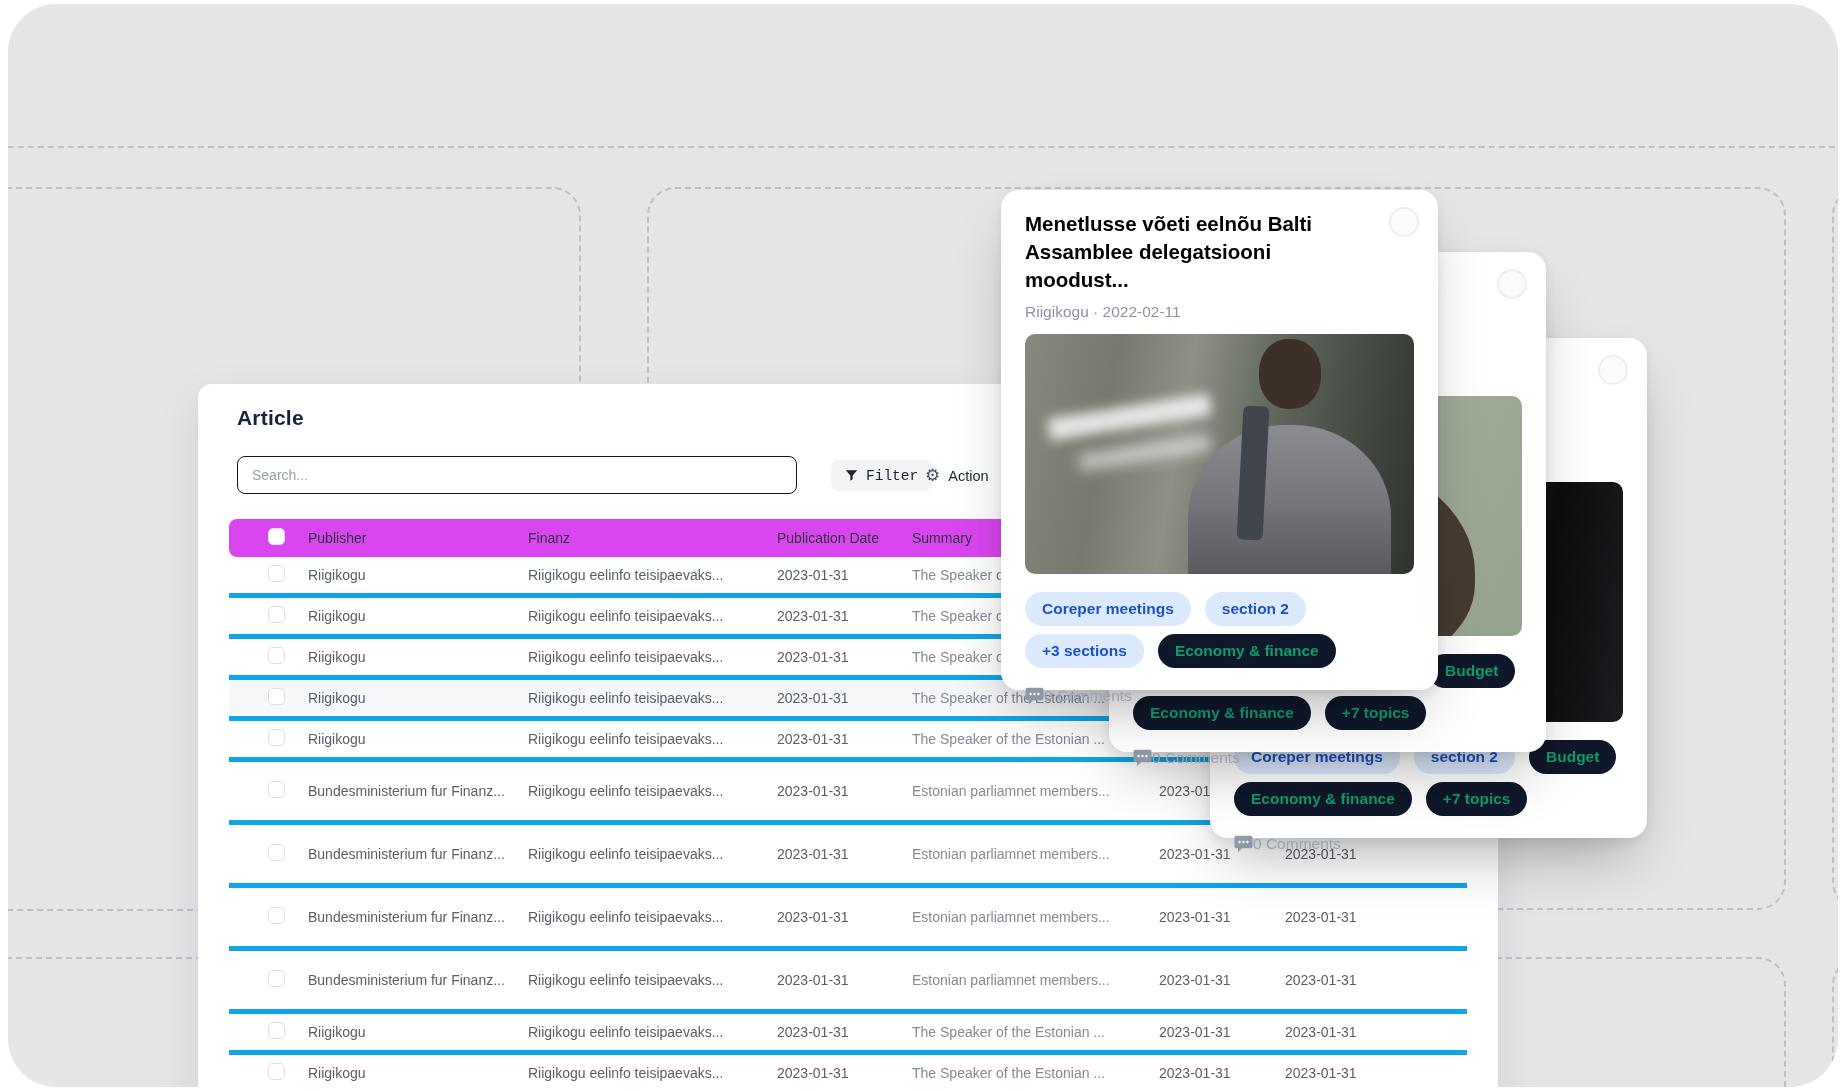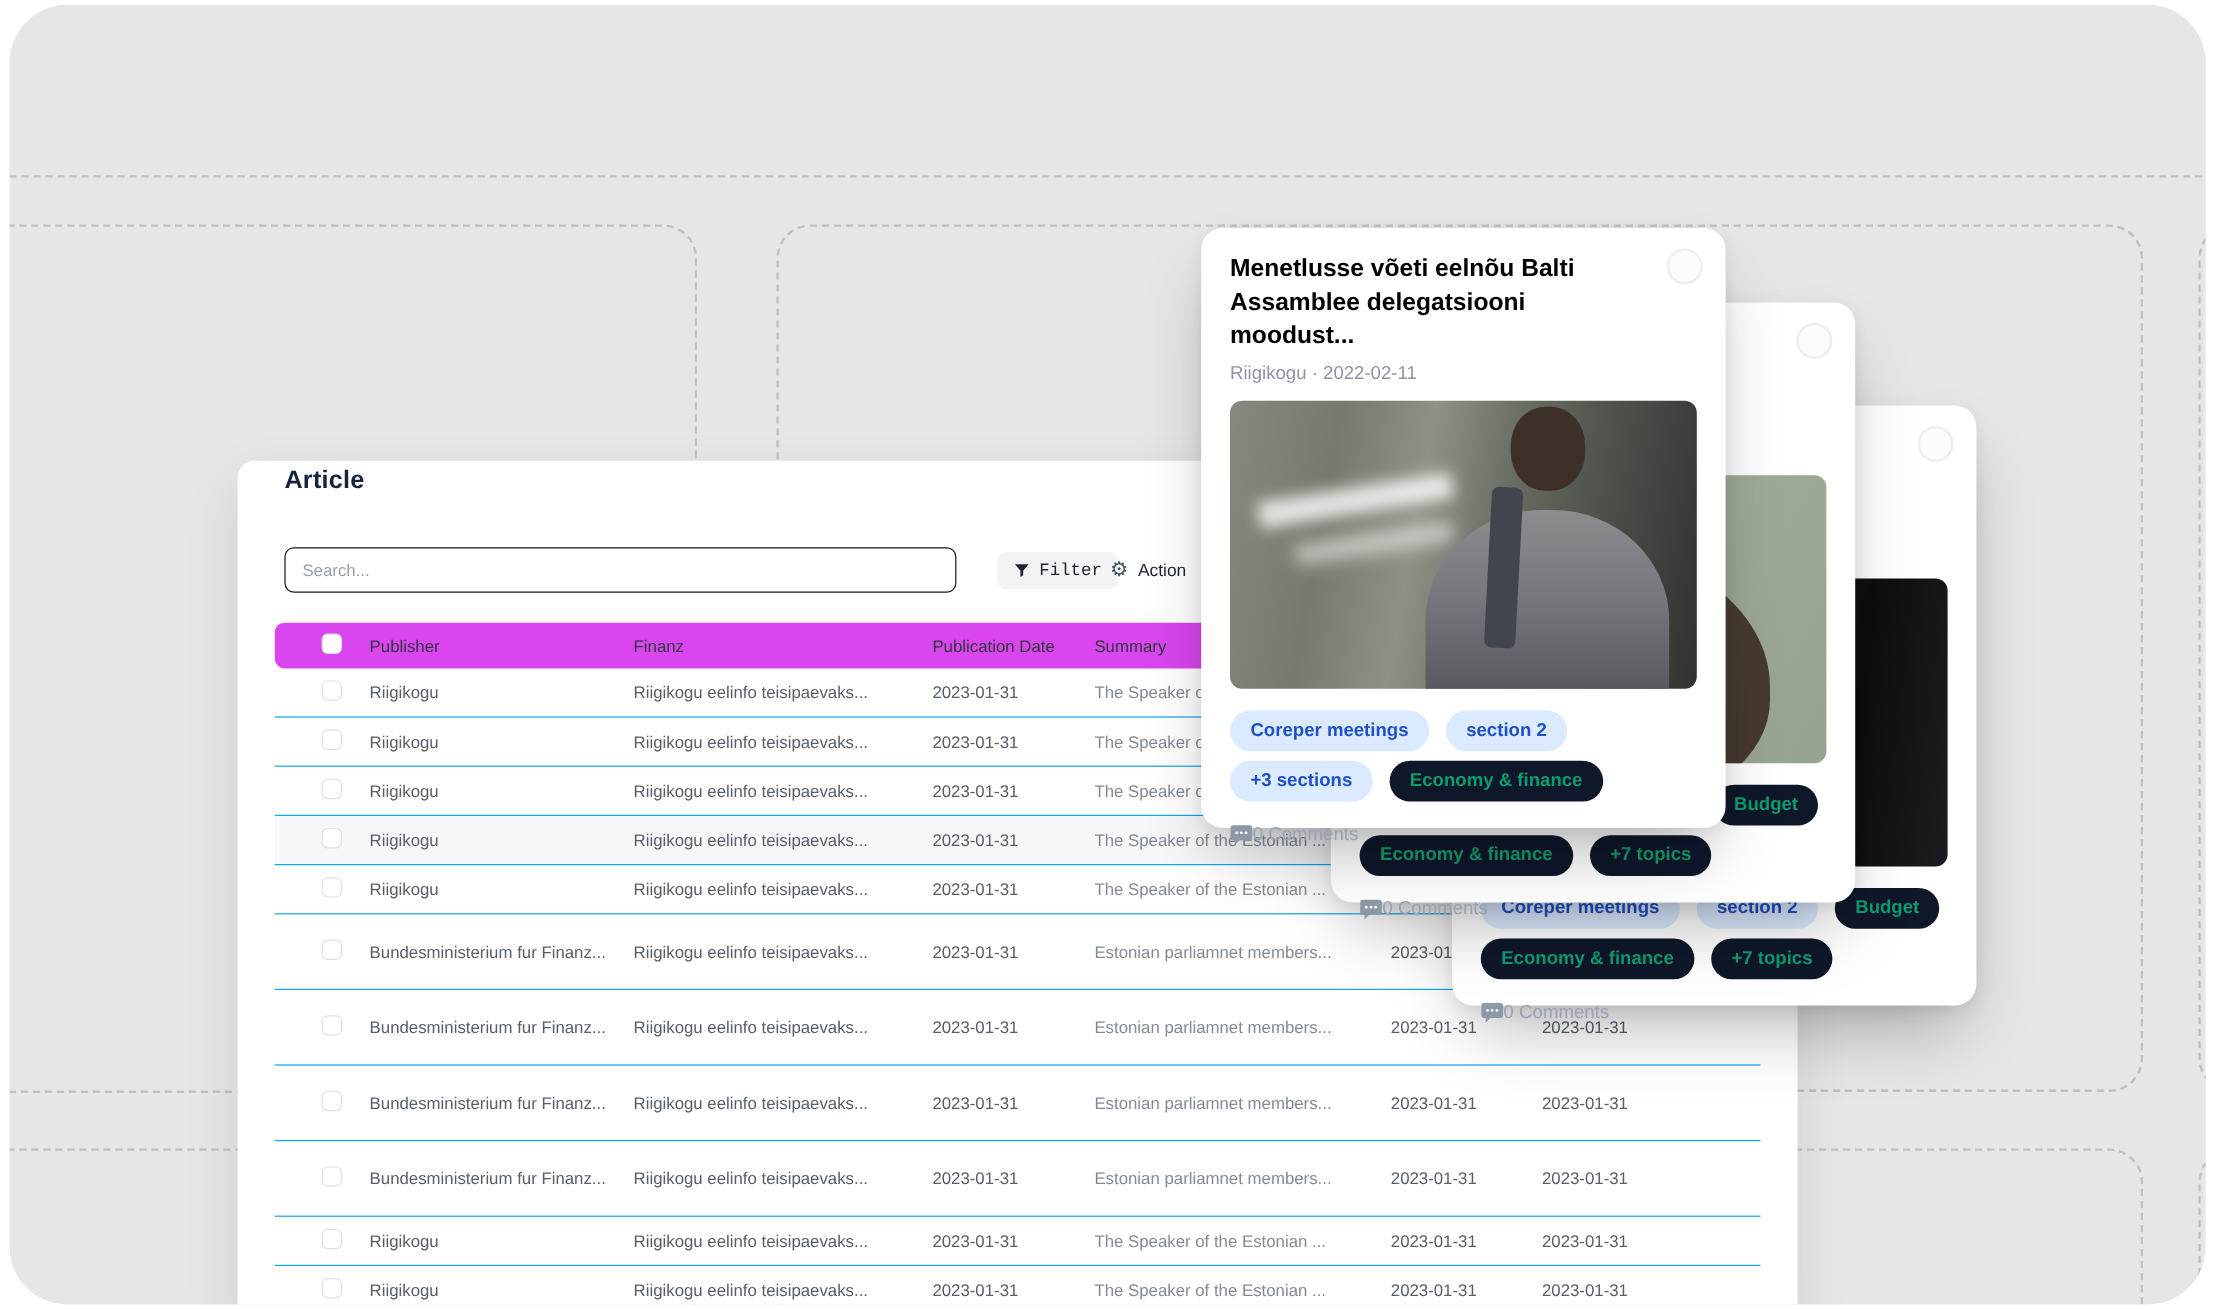--- a/index.html
+++ b/index.html
@@ -8,21 +8,21 @@
 
   
   .canvas { position:absolute; left:8px; top:4px; width:1830px; height:1083px;
             background:#e6e6e9; border-radius:48px; overflow:hidden; }
   .dash { position:absolute; border:2px dashed #bfbfc6; border-radius:28px; }
 
   
   .panel { position:absolute; left:190px; top:380px; width:1300px; height:716px;
            background:#fff; border-radius:14px;
            box-shadow:0 18px 45px rgba(15,23,42,.10); }
-  .panel-title { position:absolute; left:39px; top:5px; font-size:21px; font-weight:700;
+  .panel-title { position:absolute; left:39px; top:22px; font-size:21px; font-weight:700;
                  color:#15233c; letter-spacing:.2px; }
   .search-box { position:absolute; left:39px; top:72px; width:560px; height:38px;
                 border:1px solid #0f172a; border-radius:8px; background:#fff;
                 font-size:14px; color:#394150; padding:0 14px; outline:none; }
   .search-box::placeholder { color:#99a1ac; }
   .btn-filter { position:absolute; left:633px; top:76px; height:31px; display:flex;
                 align-items:center; gap:8px; background:#f1f3f5; border:none;
                 border-radius:8px; padding:0 14px; font-size:14.5px; font-weight:500;
                 color:#1b2430; cursor:pointer; font-family:Liberation Mono, monospace; }
   .btn-action { position:absolute; left:727px; top:76px; height:31px; display:flex;
@@ -32,21 +32,21 @@
   .gear { font-family:"DejaVu Sans", sans-serif; font-size:17px; color:#4a5460; line-height:1; }
 
   
   .thead { position:absolute; left:31px; top:135px; width:1238px; height:38px;
            background:#d946ef; border-radius:8px; }
   .trow, .thead-row { display:grid;
            grid-template-columns:40px 220px 249px 135px 247px 126px 1fr;
            padding-left:39px; align-items:center; }
   .thead-row { height:38px; font-size:14px; font-weight:500; color:#2e353d; padding-left:8px; }
   .tbody { position:absolute; left:31px; top:173px; width:1238px; }
-  .trow { border-bottom:1px solid #0ea5e9; font-size:14px; color:#565e68; }
+  .trow { border-bottom:5px solid #0ea5e9; font-size:14px; color:#565e68; }
   .trow.h41 { height:41px; } .trow.h63 { height:63px; }
   .trow.hl { background:#f6f7f9; }
   .cell-pub { padding-right:18px; line-height:1.3; }
   .cell-sum { color:#828b95; }
   .checkbox { width:17px; height:17px; border:1.5px solid #dde1e6; border-radius:5px;
               background:#fff; }
 
   
   .card { position:absolute; width:437px; height:500px; background:#fff; border-radius:18px;
           box-shadow:0 30px 60px -15px rgba(0,0,0,.30), 0 4px 12px rgba(0,0,0,.07); }

